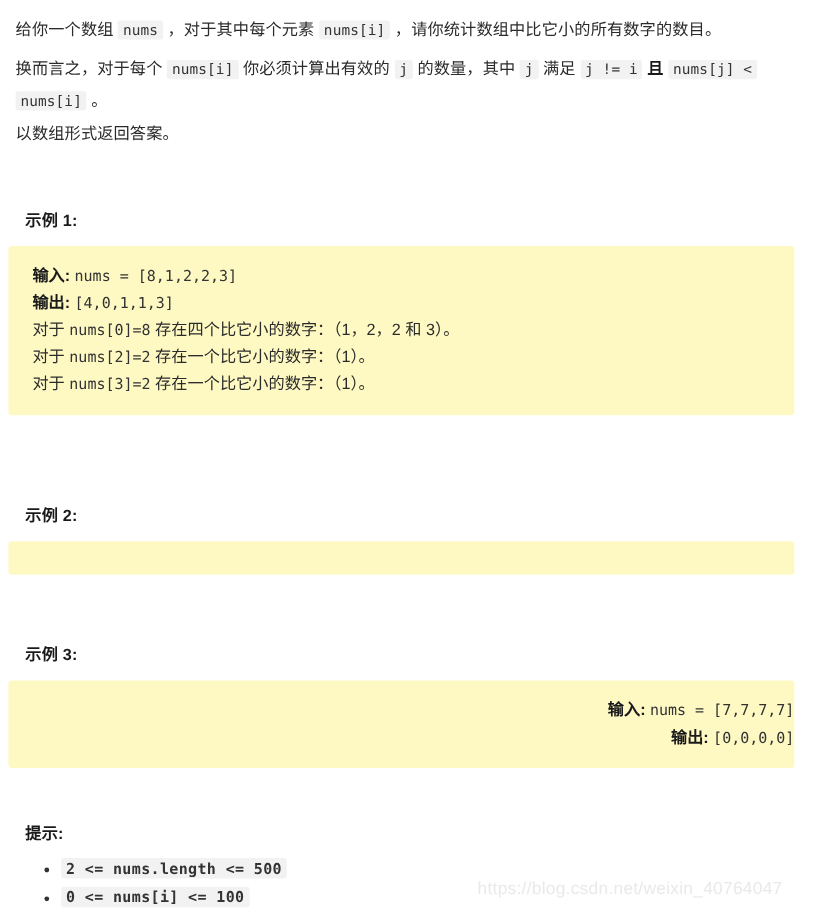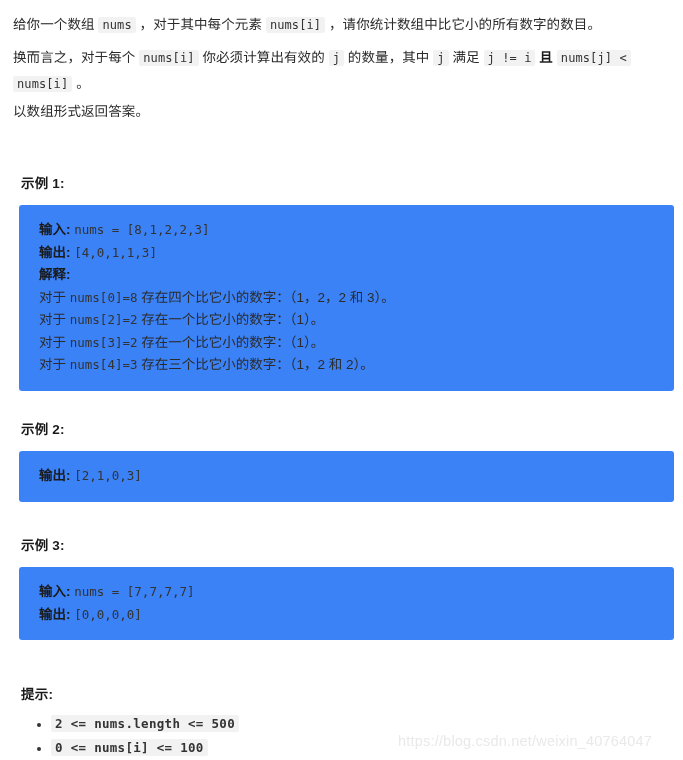--- a/index.html
+++ b/index.html
@@ -59,33 +59,33 @@
     letter-spacing: 0.2px;
   }
   .h-ex1 { left: 21px; top: 172px; }
   .h-ex2 { left: 21px; top: 418px; }
   .h-ex3 { left: 21px; top: 534px; }
   .h-hint { left: 21px; top: 683px; }
 
   
   .pre {
     position: absolute;
-    left: 19px;
+    left: 7px;
     width: 655px;
     box-sizing: border-box;
-    background: #3b82f6;
+    background: #fef9c3;
     border-radius: 3px;
     padding: 14px 0 14px 20px;
     font-size: 13px;
     line-height: 22.5px;
     color: #2b2b2b;
   }
   .pre-ex1 { top: 205px; }
   .pre-ex2 { top: 451px; }
-  .pre-ex3 { top: 567px; }
+  .pre-ex3 { top: 567px; text-align: right; }
 
   .pre .row { white-space: nowrap; }
   .pre .lbl {
     font-weight: 700;
     color: #1a1a1a;
     font-size: 13.5px;
   }
   .pre .mono {
     font-family: "DejaVu Sans Mono", "Liberation Mono", monospace;
     font-size: 12.5px;
@@ -135,30 +135,27 @@
   <p class="para p3">以数组形式返回答案。</p>
 
   <p class="para p2">
     <span>换而言之，对于每个 </span><code class="chip">nums[i]</code><span> 你必须计算出有效的 </span><code class="chip">j</code><span> 的数量，其中 </span><code class="chip">j</code><span> 满足 </span><code class="chip">j != i</code><span> </span><b class="strong">且</b><span> </span><code class="chip">nums[j] &lt;</code><span> </span><code class="chip">nums[i]</code><span> 。</span>
   </p>
 
   <div class="heading h-ex1">示例 1:</div>
   <div class="pre pre-ex1">
     <div class="row"><span class="lbl">输入:</span> <span class="mono">nums = [8,1,2,2,3]</span></div>
     <div class="row"><span class="lbl">输出:</span> <span class="mono">[4,0,1,1,3]</span></div>
-    <div class="row"><span class="lbl">解释:</span></div>
     <div class="row"><span class="cjk">对于 </span><span class="mono">nums[0]=8</span><span class="cjk"> 存在四个比它小的数字：（1，2，2 和 3）。</span></div>
     <div class="row"><span class="cjk">对于 </span><span class="mono">nums[2]=2</span><span class="cjk"> 存在一个比它小的数字：（1）。</span></div>
     <div class="row"><span class="cjk">对于 </span><span class="mono">nums[3]=2</span><span class="cjk"> 存在一个比它小的数字：（1）。</span></div>
-    <div class="row"><span class="cjk">对于 </span><span class="mono">nums[4]=3</span><span class="cjk"> 存在三个比它小的数字：（1，2 和 2）。</span></div>
   </div>
 
   <div class="heading h-ex2">示例 2:</div>
   <div class="pre pre-ex2">
-    <div class="row"><span class="lbl">输出:</span> <span class="mono">[2,1,0,3]</span></div>
   </div>
 
   <div class="heading h-ex3">示例 3:</div>
   <div class="pre pre-ex3">
     <div class="row"><span class="lbl">输入:</span> <span class="mono">nums = [7,7,7,7]</span></div>
     <div class="row"><span class="lbl">输出:</span> <span class="mono">[0,0,0,0]</span></div>
   </div>
 
   <div class="heading h-hint">提示:</div>
   <ul class="hints">

